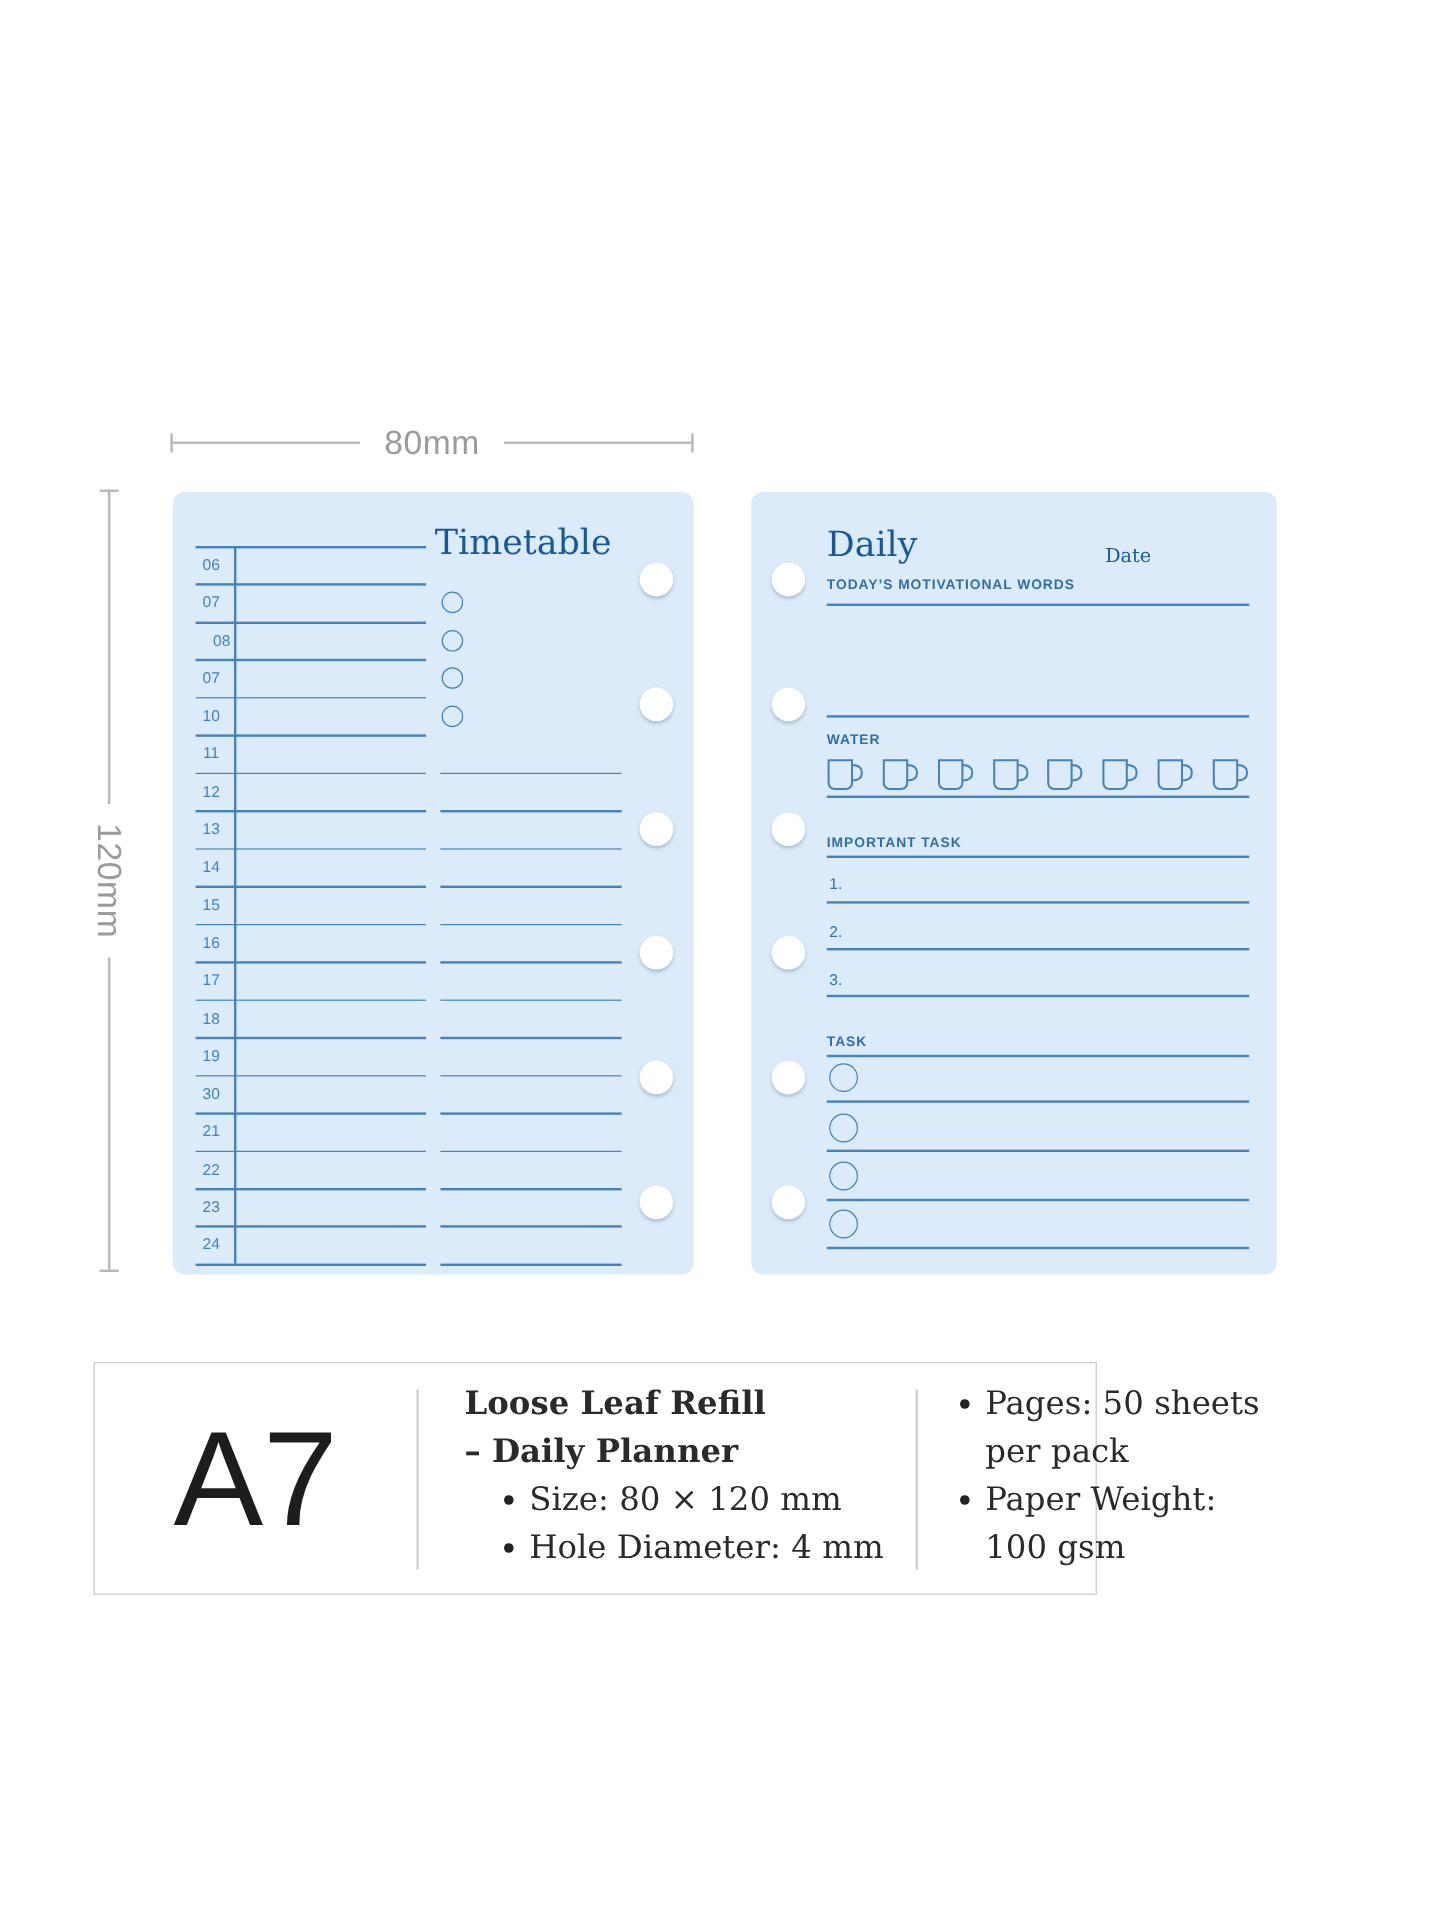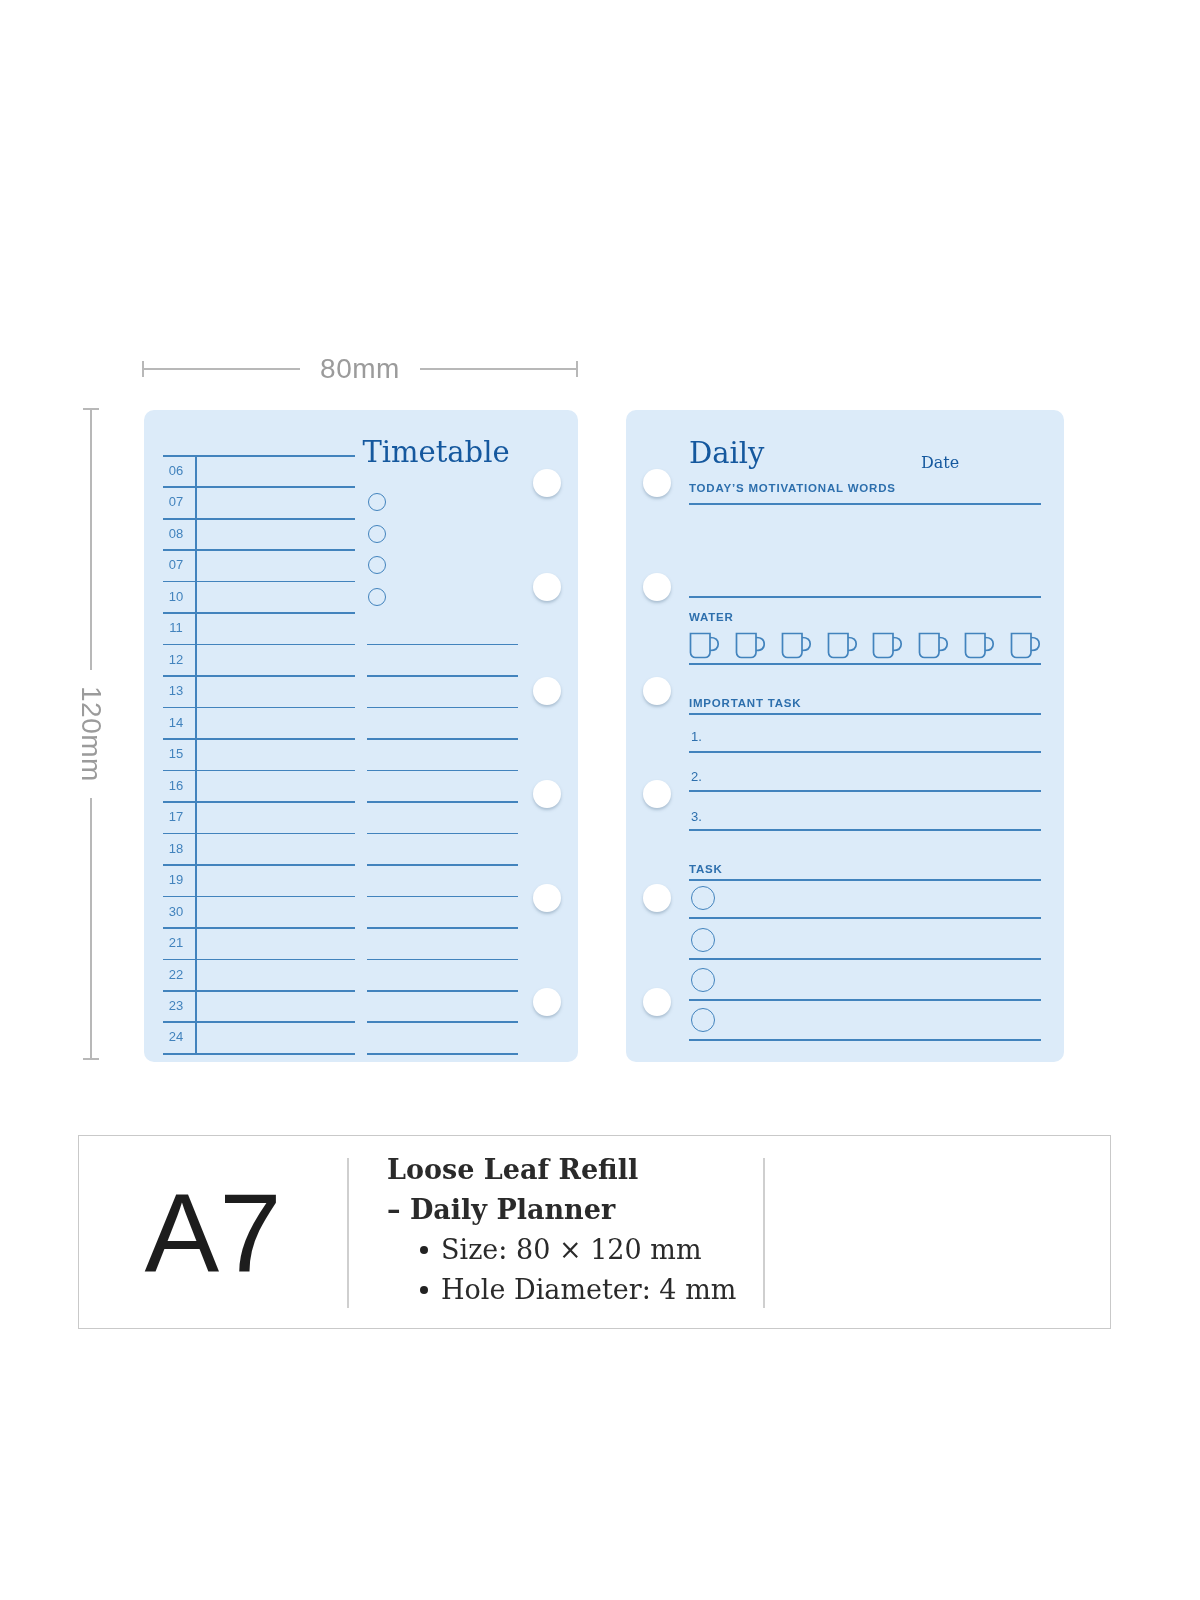--- a/index.html
+++ b/index.html
@@ -38,21 +38,21 @@
   
   .daily-title{position:absolute;left:63px;top:26px;font-family:"DejaVu Serif",serif;font-size:29px;color:var(--title-blue);}
   .daily-date{position:absolute;left:295px;top:43px;font-family:"DejaVu Serif",serif;font-size:16px;color:var(--title-blue);}
   .plabel{position:absolute;left:63px;font-weight:bold;font-size:11.5px;letter-spacing:.8px;color:var(--label-blue);}
   .bline{position:absolute;left:63px;width:352px;height:2px;background:var(--line-blue);}
   .imp-num{position:absolute;left:65px;font-size:13px;color:var(--label-blue);}
   .task-circle{position:absolute;left:65px;width:24px;height:24px;border:1.7px solid var(--line-blue);border-radius:50%;box-sizing:border-box;}
   .cups{position:absolute;left:63px;top:222px;width:352px;height:28px;display:flex;justify-content:space-between;align-items:center;}
   .cup{display:inline-block;width:31px;height:28px;}
   
-  .spec-card{position:absolute;left:78px;top:1135px;width:1033px;height:194px;background:#fff;
+  .spec-card{position:absolute;left:78px;top:1135px;width:836px;height:194px;background:#fff;
              border:1.5px solid var(--card-border);font-family:"DejaVu Serif",serif;color:var(--card-text);box-sizing:border-box;}
   .size-code{position:absolute;left:0;top:0;width:268px;height:100%;display:flex;align-items:center;justify-content:center;
              font-family:"Liberation Sans",sans-serif;font-size:112px;color:#1d1d1d;}
   .vdiv{position:absolute;top:22px;height:150px;width:1.5px;background:#cfcfcf;}
   .d1{left:268px;} .d2{left:684px;}
   .col2{position:absolute;left:308px;top:14px;width:360px;font-size:27px;line-height:40px;}
   .col2 .h1,.col2 .h2{font-weight:bold;}
   .col3{position:absolute;left:716px;top:14px;width:265px;font-size:27px;line-height:40px;}
   .speclist{list-style:none;margin:0;padding:0 0 0 54px;}
   .col3 .speclist{padding-left:26px;}
@@ -76,21 +76,21 @@
     <span class="vseg capb"></span>
   </div>
 
   <div class="page page-left">
     <div class="tt-title">Timetable</div>
     <div id="tt-grid">
         <div class="tt-num" style="top: 33px;">06</div>
         <div class="tt-line-l" style="top: 33px;"></div>
         <div class="tt-num" style="top: 64.47px; text-align: center;">07</div>
         <div class="tt-line-l" style="top: 64.47px;"></div>
-        <div class="tt-num" style="top: 95.94px;">08</div>
+        <div class="tt-num" style="top: 95.94px; text-align: right;">08</div>
         <div class="tt-line-l" style="top: 95.94px;"></div>
         <div class="tt-num" style="top: 127.41px;">07</div>
         <div class="tt-line-l" style="top: 127.41px;"></div>
         <div class="tt-num" style="top: 158.88px;">10</div>
         <div class="tt-line-l" style="top: 158.88px;"></div>
         <div class="tt-num" style="top: 190.35px;">11</div>
         <div class="tt-line-l" style="top: 190.35px;"></div>
         <div class="tt-num" style="top: 221.82px;">12</div>
         <div class="tt-line-l" style="top: 221.82px;"></div>
         <div class="tt-num" style="top: 253.29px;">13</div>
@@ -223,14 +223,20 @@
     <div class="vdiv d1"></div>
     <div class="col2">
       <div class="h1">Loose Leaf Refill</div>
       <div class="h2">– Daily Planner</div>
       <ul class="speclist" id="details-list">
           <li>Size: 80 × 120 mm</li>
           <li>Hole Diameter: 4 mm</li>
         </ul>
     </div>
     <div class="vdiv d2"></div>
+    <div class="col3">
+      <ul class="speclist" id="specs-list">
+          <li>Pages: 50 sheets per pack</li>
+          <li>Paper Weight: 100 gsm</li>
+        </ul>
+    </div>
   </div>
 </div>
 
 </body></html>

